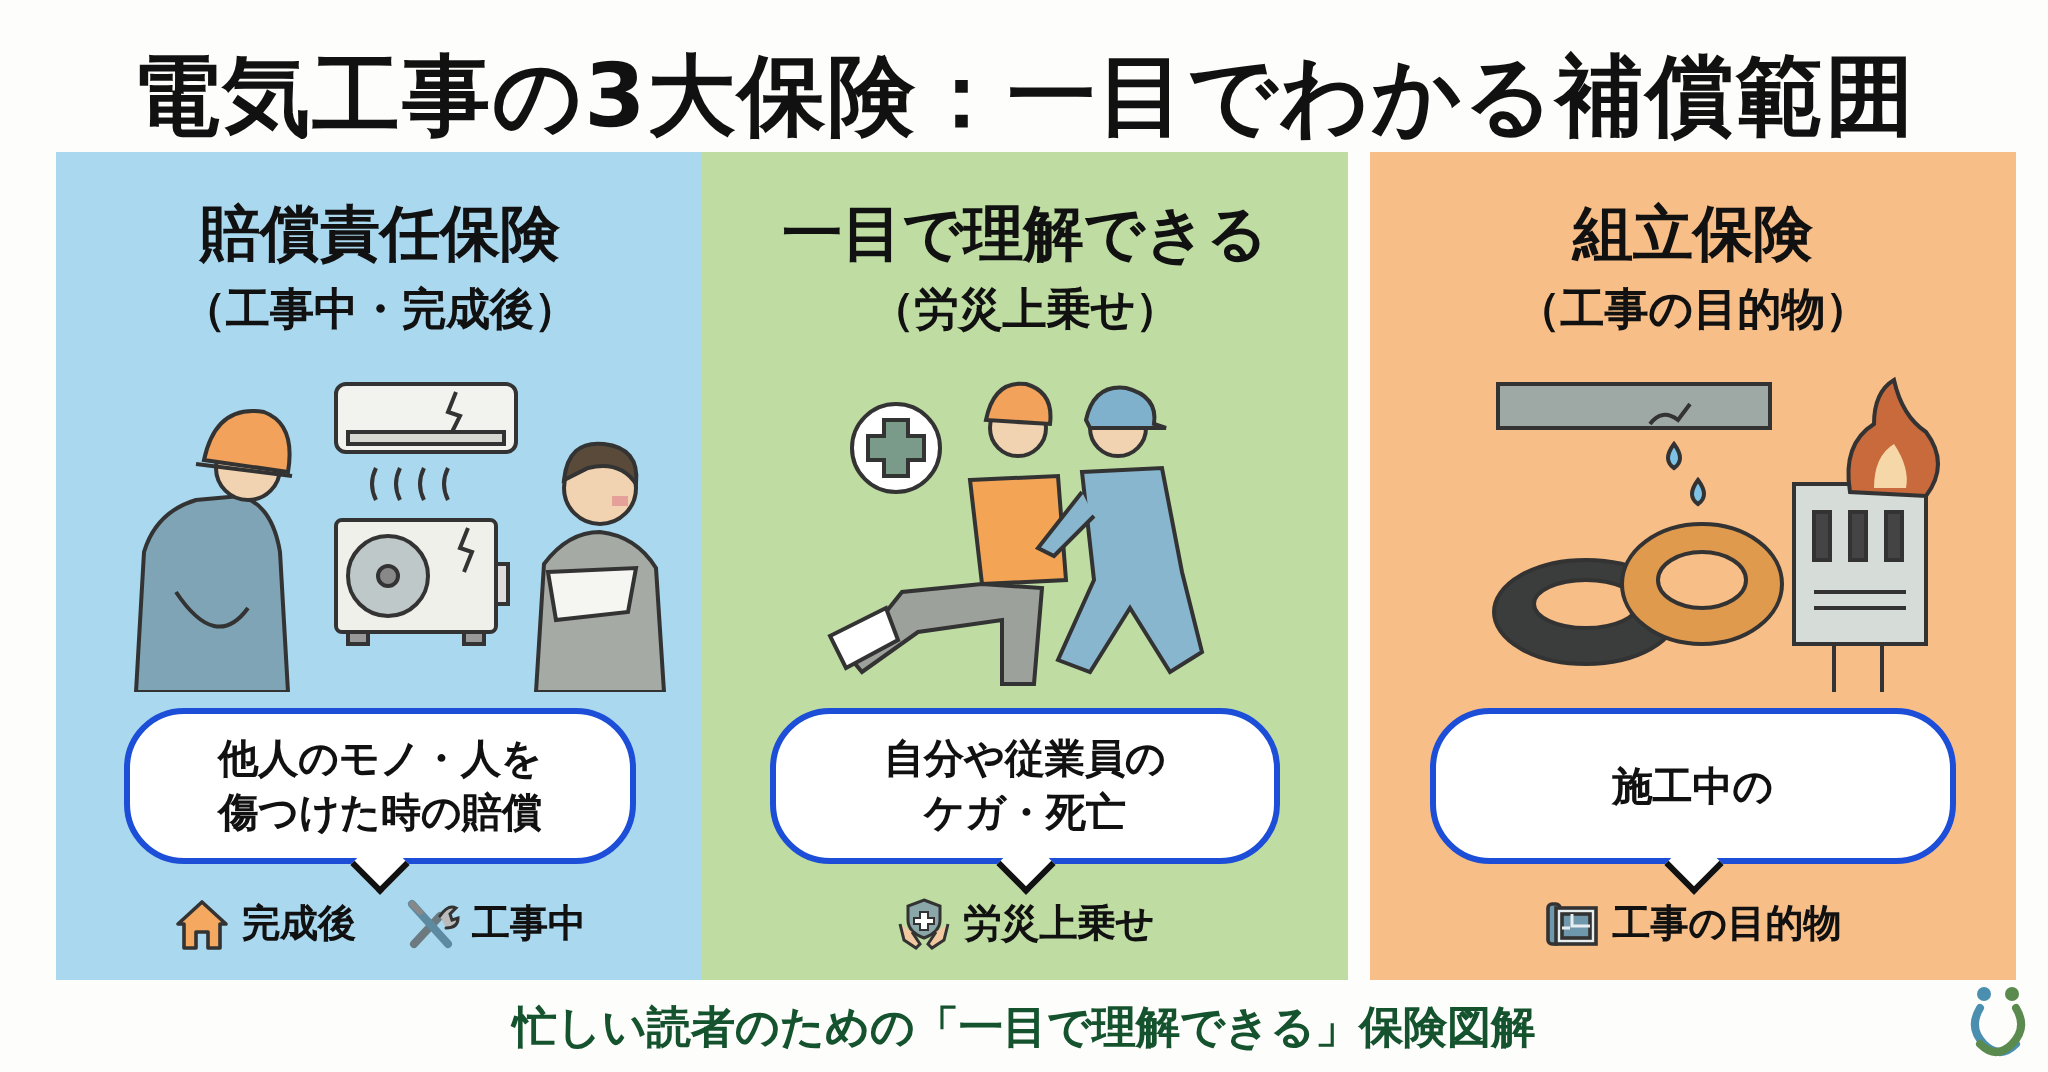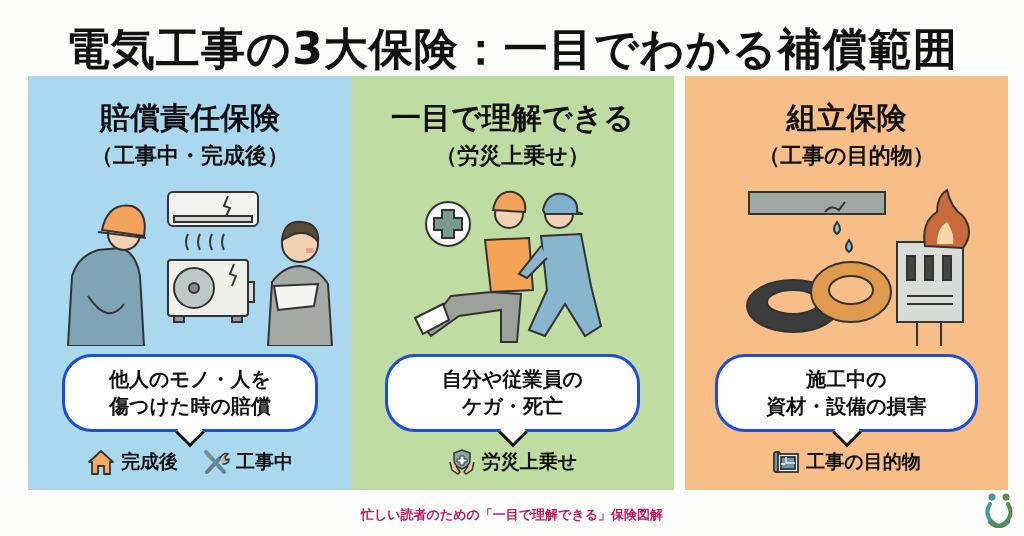--- a/index.html
+++ b/index.html
@@ -45,21 +45,21 @@
   .tags {
     position: absolute; left: 0; width: 100%; top: 370px; height: 32px;
     display: flex; justify-content: center; align-items: center; gap: 24px;
   }
   .tag { display: flex; align-items: center; gap: 6px; font-size: 19px; font-weight: bold; color: #111; }
   .tag .ico { width: 28px; height: 28px; display: inline-block; }
   .tag .ico svg { width: 100%; height: 100%; display: block; }
 
   .footer {
     position: absolute; left: 0; top: 500px; width: 1024px; height: 30px; text-align: center;
-    font-size: 13px; font-weight: bold; line-height: 30px; color: #be185d;
+    font-size: 22px; font-weight: bold; line-height: 30px; color: #14532d;
   }
   .logo { position: absolute; left: 982px; top: 492px; width: 34px; height: 40px; }
   .logo svg { width: 100%; height: 100%; display: block; }
 </style>
 </head>
 <body>
 
 <div class="main-title">電気工事の3大保険：一目でわかる補償範囲</div>
 
 <div class="panel p1">
@@ -198,21 +198,20 @@
         <rect x="258" y="70" width="8" height="24" fill="#444"></rect>
         <path d="M222 110 h46 M222 118 h46"></path>
         <path d="M232 136 v24 M256 136 v24"></path>
         <path d="M240 60 Q236 36 252 26 Q252 10 262 4 Q266 22 278 30 Q290 46 278 62 Z" fill="#c86a3c"></path>
         <path d="M252 58 Q252 42 262 36 Q270 48 268 58 Z" fill="#f6d8a8" stroke="none"></path>
       </g>
     </svg>
   </div>
   <div class="bubble">
     <div>施工中の</div>
-    <div>資材・設備の損害</div>
   </div>
   <div class="tags">
     <div class="tag">
       <span class="ico">
         <svg viewBox="0 0 28 28">
             <g stroke="#333" stroke-width="1.8">
           <rect x="2" y="4" width="6" height="20" rx="2" fill="#6f98ac"></rect>
           <rect x="6" y="6" width="20" height="18" fill="#e8eef0"></rect>
           <rect x="9" y="9" width="14" height="12" fill="#6f98ac"></rect>
           <path d="M14 9 v6 h9 M9 16 h4" fill="none" stroke="#e8eef0" stroke-width="1.5"></path>

